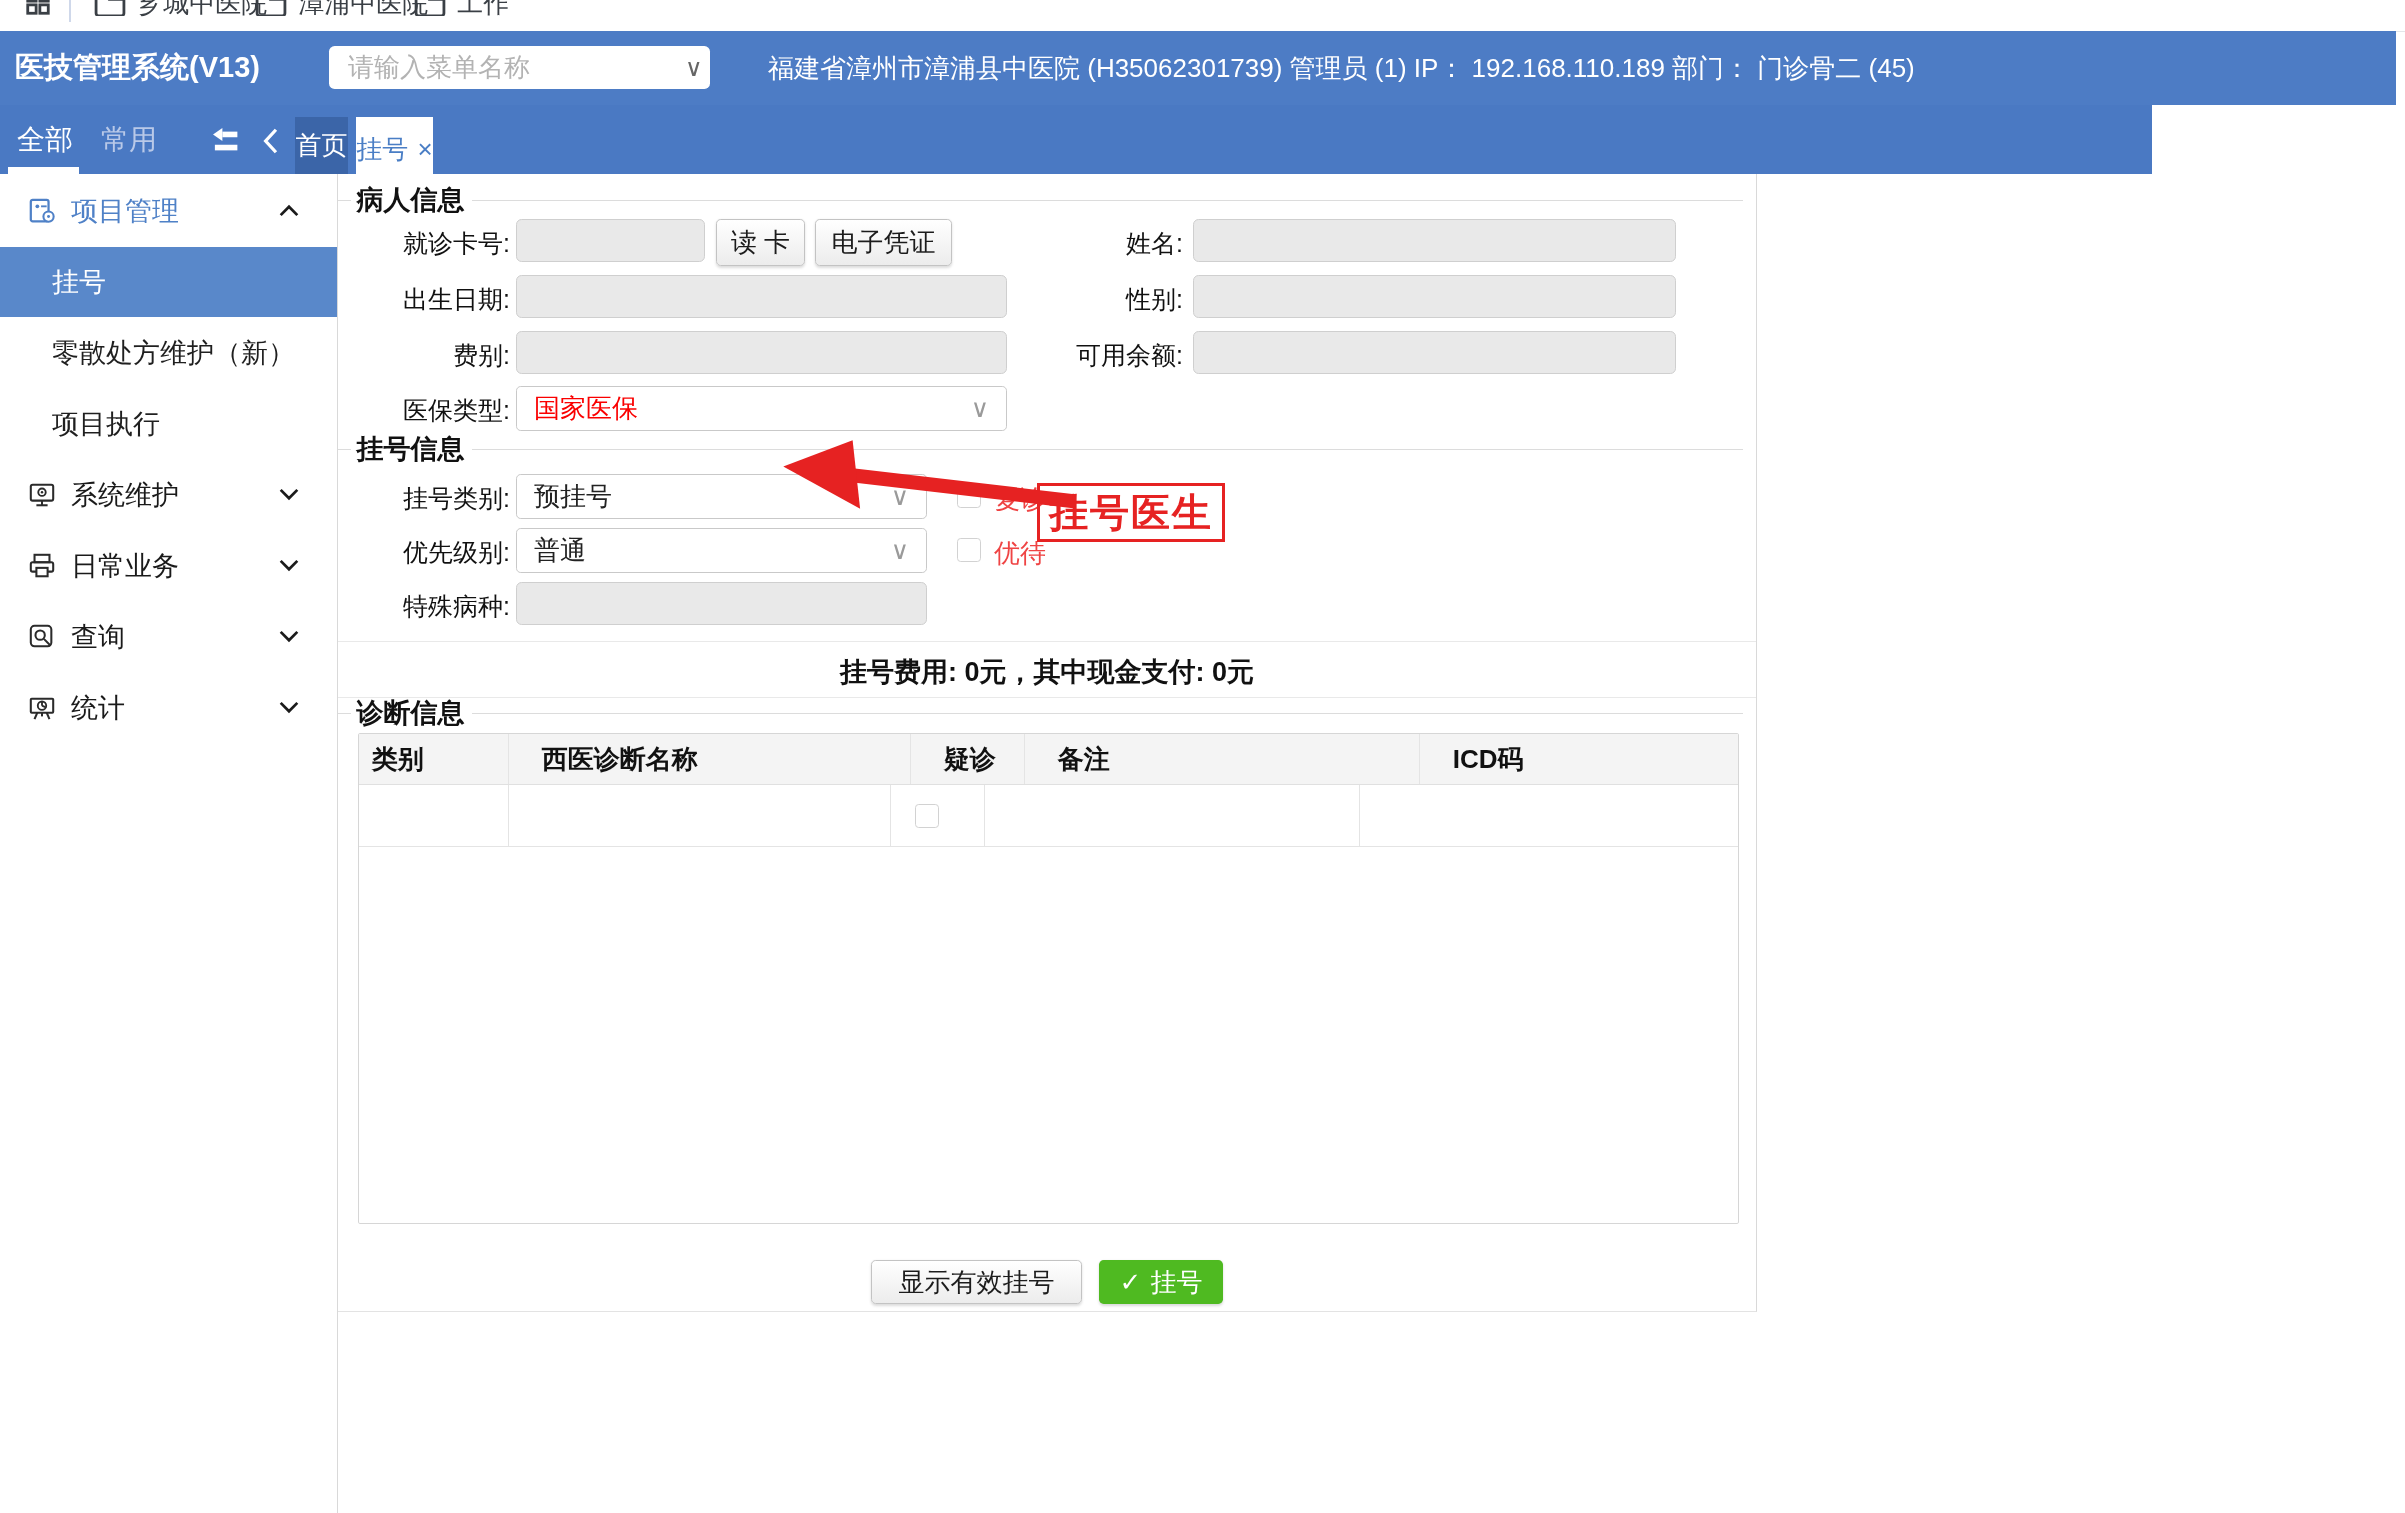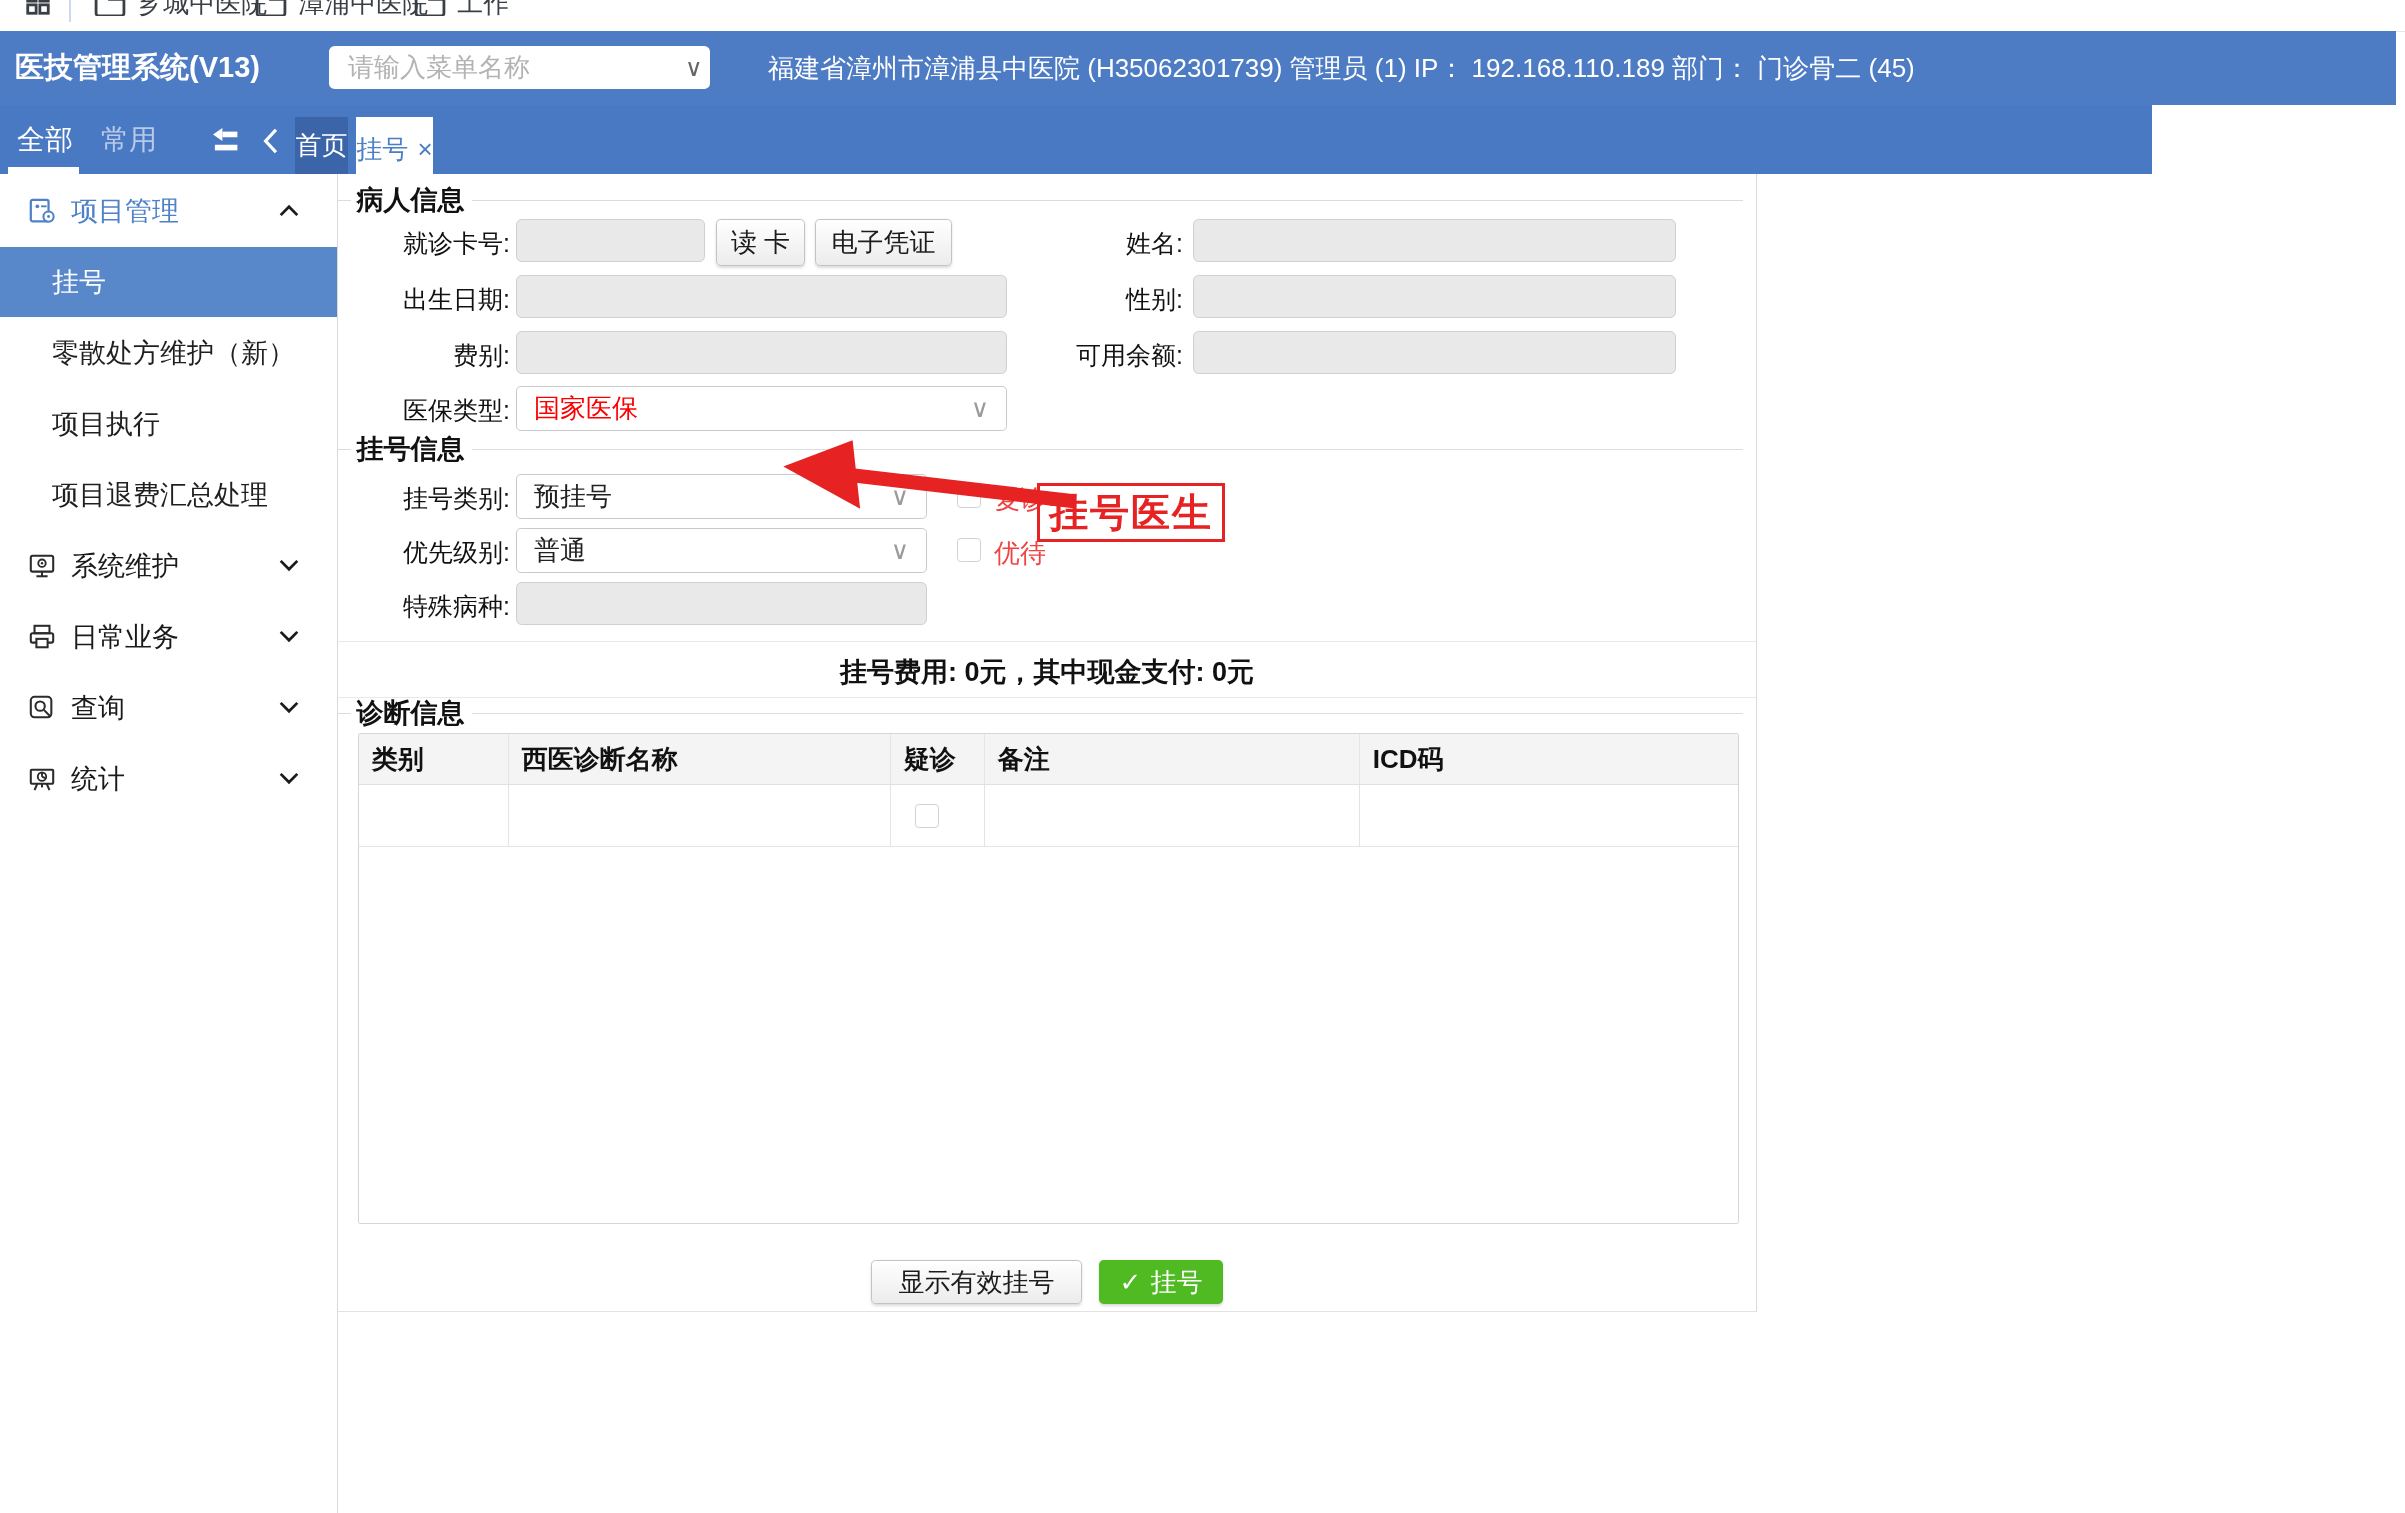--- a/index.html
+++ b/index.html
@@ -78,21 +78,21 @@
   #row-r1{top:300px;height:45px;} #row-r2{top:354px;height:45px;} #row-r3{top:408px;height:45px;}
   .frow .flabel{top:7.5px;}
 
   .sep{position:absolute;left:0;right:0;height:0;border-top:1.9px solid #e9e9e9;}
   #sep-1{top:467px;} #sep-2{top:523px;}
   #fee-line{position:absolute;top:480px;left:0;right:0;text-align:center;font-size:27px;font-weight:bold;color:#111;}
 
   
   #diag-table{position:absolute;left:19.7px;top:559px;width:1381px;height:491px;box-sizing:border-box;border:0.9px solid #d6d6d6;border-radius:1.9px;}
   .trow{display:flex;width:100%;box-sizing:border-box;}
-  #diag-head{height:51px;background:#f4f4f4;border-bottom:0.9px solid #e0e0e0;}
+  #diag-head{height:51px;background:#f4f4f4;border-bottom:0.9px solid #e0e0e0;gap:20px;}
   #diag-head .cell{display:flex;align-items:center;font-size:26px;font-weight:bold;color:#111;}
   .cell{box-sizing:border-box;padding-left:13px;border-right:0.9px solid #e4e4e4;flex:none;}
   .cell:last-child{border-right:none;flex:1;}
   .c0{width:150px;} .c1{width:382px;} .c2{width:94px;} .c3{width:375px;}
   #diag-row{height:62px;border-bottom:0.9px solid #e4e4e4;}
   #diag-row .cell{display:flex;align-items:center;}
   #diag-row .ckbox{position:static;margin-left:11.2px;}
 
   
   #footer-btns{position:absolute;top:1086px;left:0;right:0;display:flex;justify-content:center;gap:17px;}
@@ -194,23 +194,20 @@
   </div>
   <div class="side-row side-child" id="side-item-1">
     <span>挂号</span>
   </div>
   <div class="side-row side-child">
     <span>零散处方维护（新）</span>
   </div>
   <div class="side-row side-child">
     <span>项目执行</span>
   </div>
-  <div class="side-row side-child">
-    <span>项目退费汇总处理</span>
-  </div>
   <div class="side-row side-cat">
     <span class="icon">
       <svg width="28" height="28" viewBox="0 0 30 30">
         <rect x="3" y="4" width="24" height="17" rx="2" fill="none" stroke="#2b2b2b" stroke-width="2.2"></rect>
         <circle cx="15" cy="12" r="4" fill="none" stroke="#2b2b2b" stroke-width="2"></circle>
           <circle cx="15" cy="12" r="1.3" fill="#2b2b2b"></circle>
         <line x1="15" y1="21" x2="15" y2="26" stroke="#2b2b2b" stroke-width="2.2"></line>
         <line x1="9" y1="26" x2="21" y2="26" stroke="#2b2b2b" stroke-width="2.2"></line>
       </svg>
     </span>

